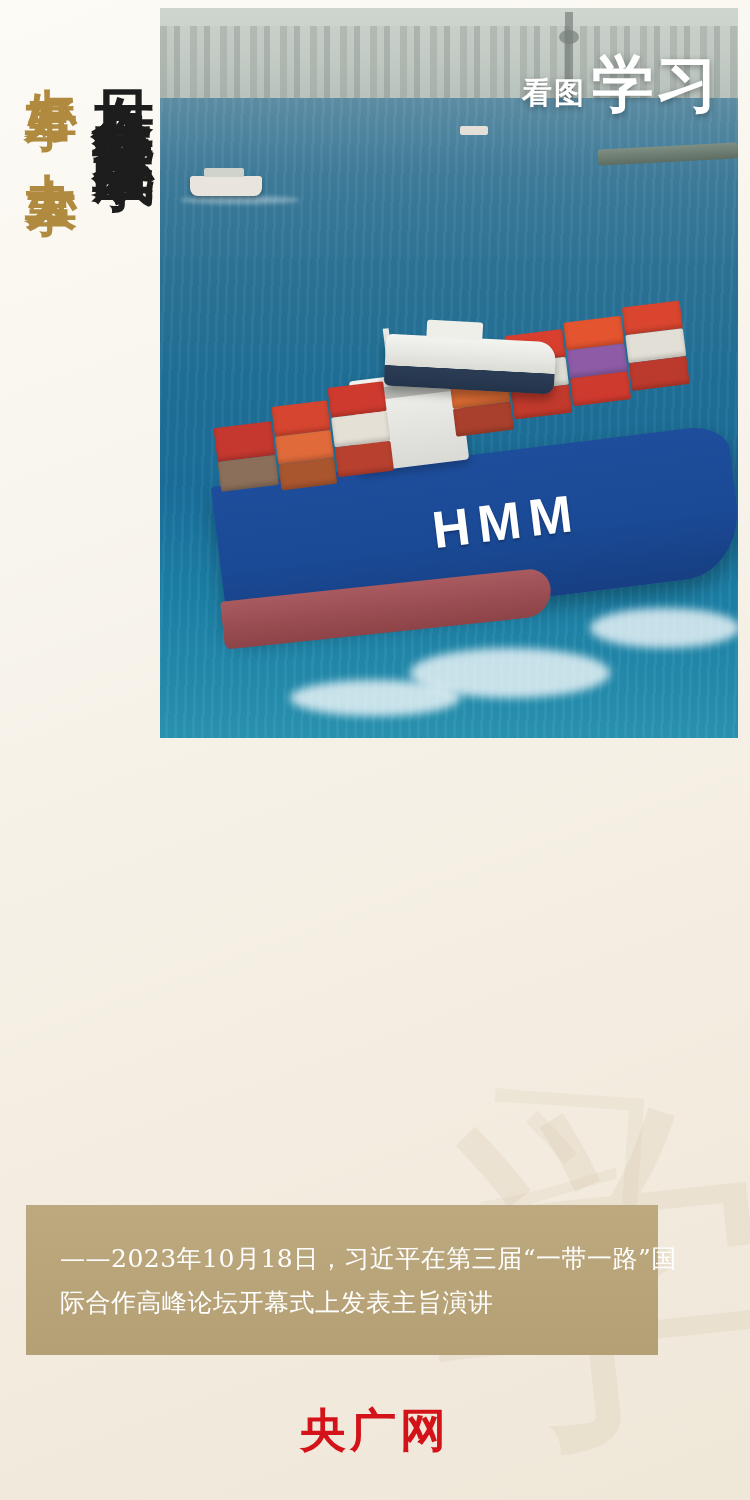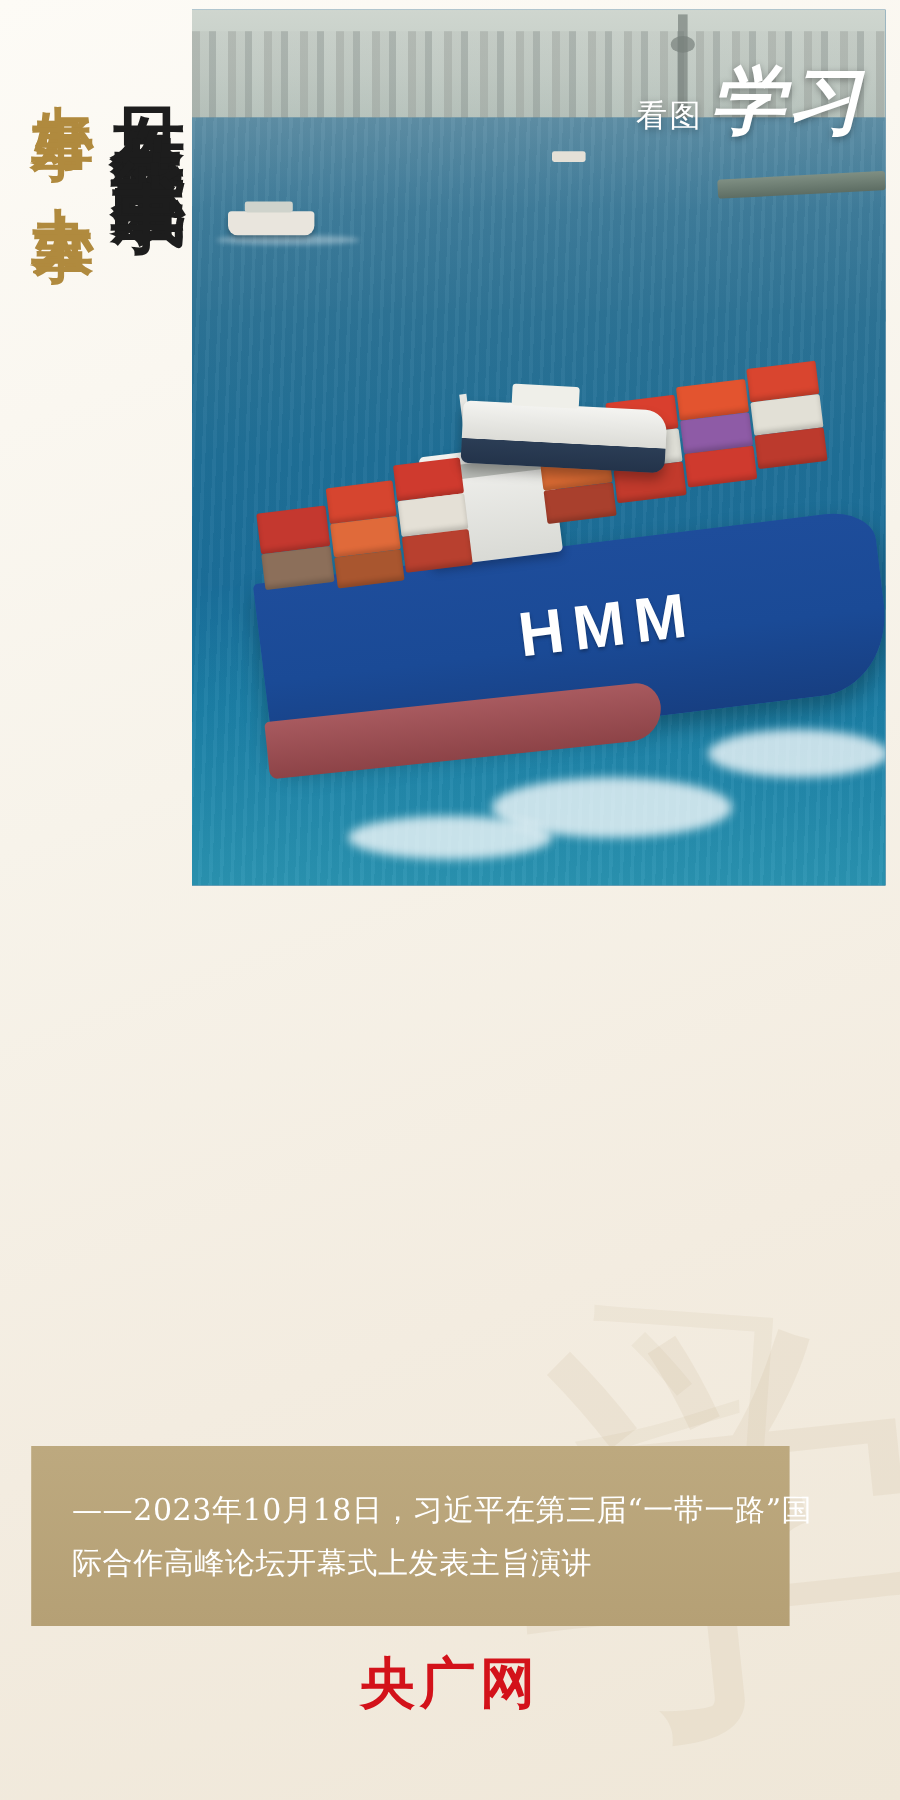--- a/index.html
+++ b/index.html
@@ -256,33 +256,32 @@
     color: #ffffff;
   }
   .brandmark .bm-row {
     display: flex;
     align-items: flex-end;
     justify-content: flex-end;
     gap: 6px;
   }
   .bm-small {
     font-family: "DejaVu Serif", serif;
-    font-weight: normal;
-    font-size: 26px;
+    font-weight: bold;
+    font-size: 30px;
     letter-spacing: 2px;
     text-shadow: 0 2px 6px rgba(0,0,0,.35);
   }
   .bm-big {
     font-family: "DejaVu Serif", serif;
     font-weight: bold;
     font-size: 62px;
     line-height: .95;
     letter-spacing: 2px;
     text-shadow: 0 2px 6px rgba(0,0,0,.35);
-    font-style: italic;
   }
   .bm-pinyin {
     margin-top: 4px;
     font-family: "Liberation Sans", sans-serif;
     font-size: 19px;
     letter-spacing: 3px;
     text-shadow: 0 1px 4px rgba(0,0,0,.4);
     padding-right: 120px;
   }
 
@@ -320,21 +319,21 @@
     font-family: "DejaVu Serif", serif;
     font-size: 25px;
     line-height: 44px;
     letter-spacing: 0.5px;
   }
 
   
   .footer {
     position: absolute;
     left: 0;
-    top: 1372px;
+    top: 1400px;
     width: 750px;
     text-align: center;
     z-index: 5;
   }
   .footer-logo {
     display: inline-block;
     font-family: "DejaVu Serif", serif;
     font-weight: bold;
     font-size: 46px;
     letter-spacing: 4px;

